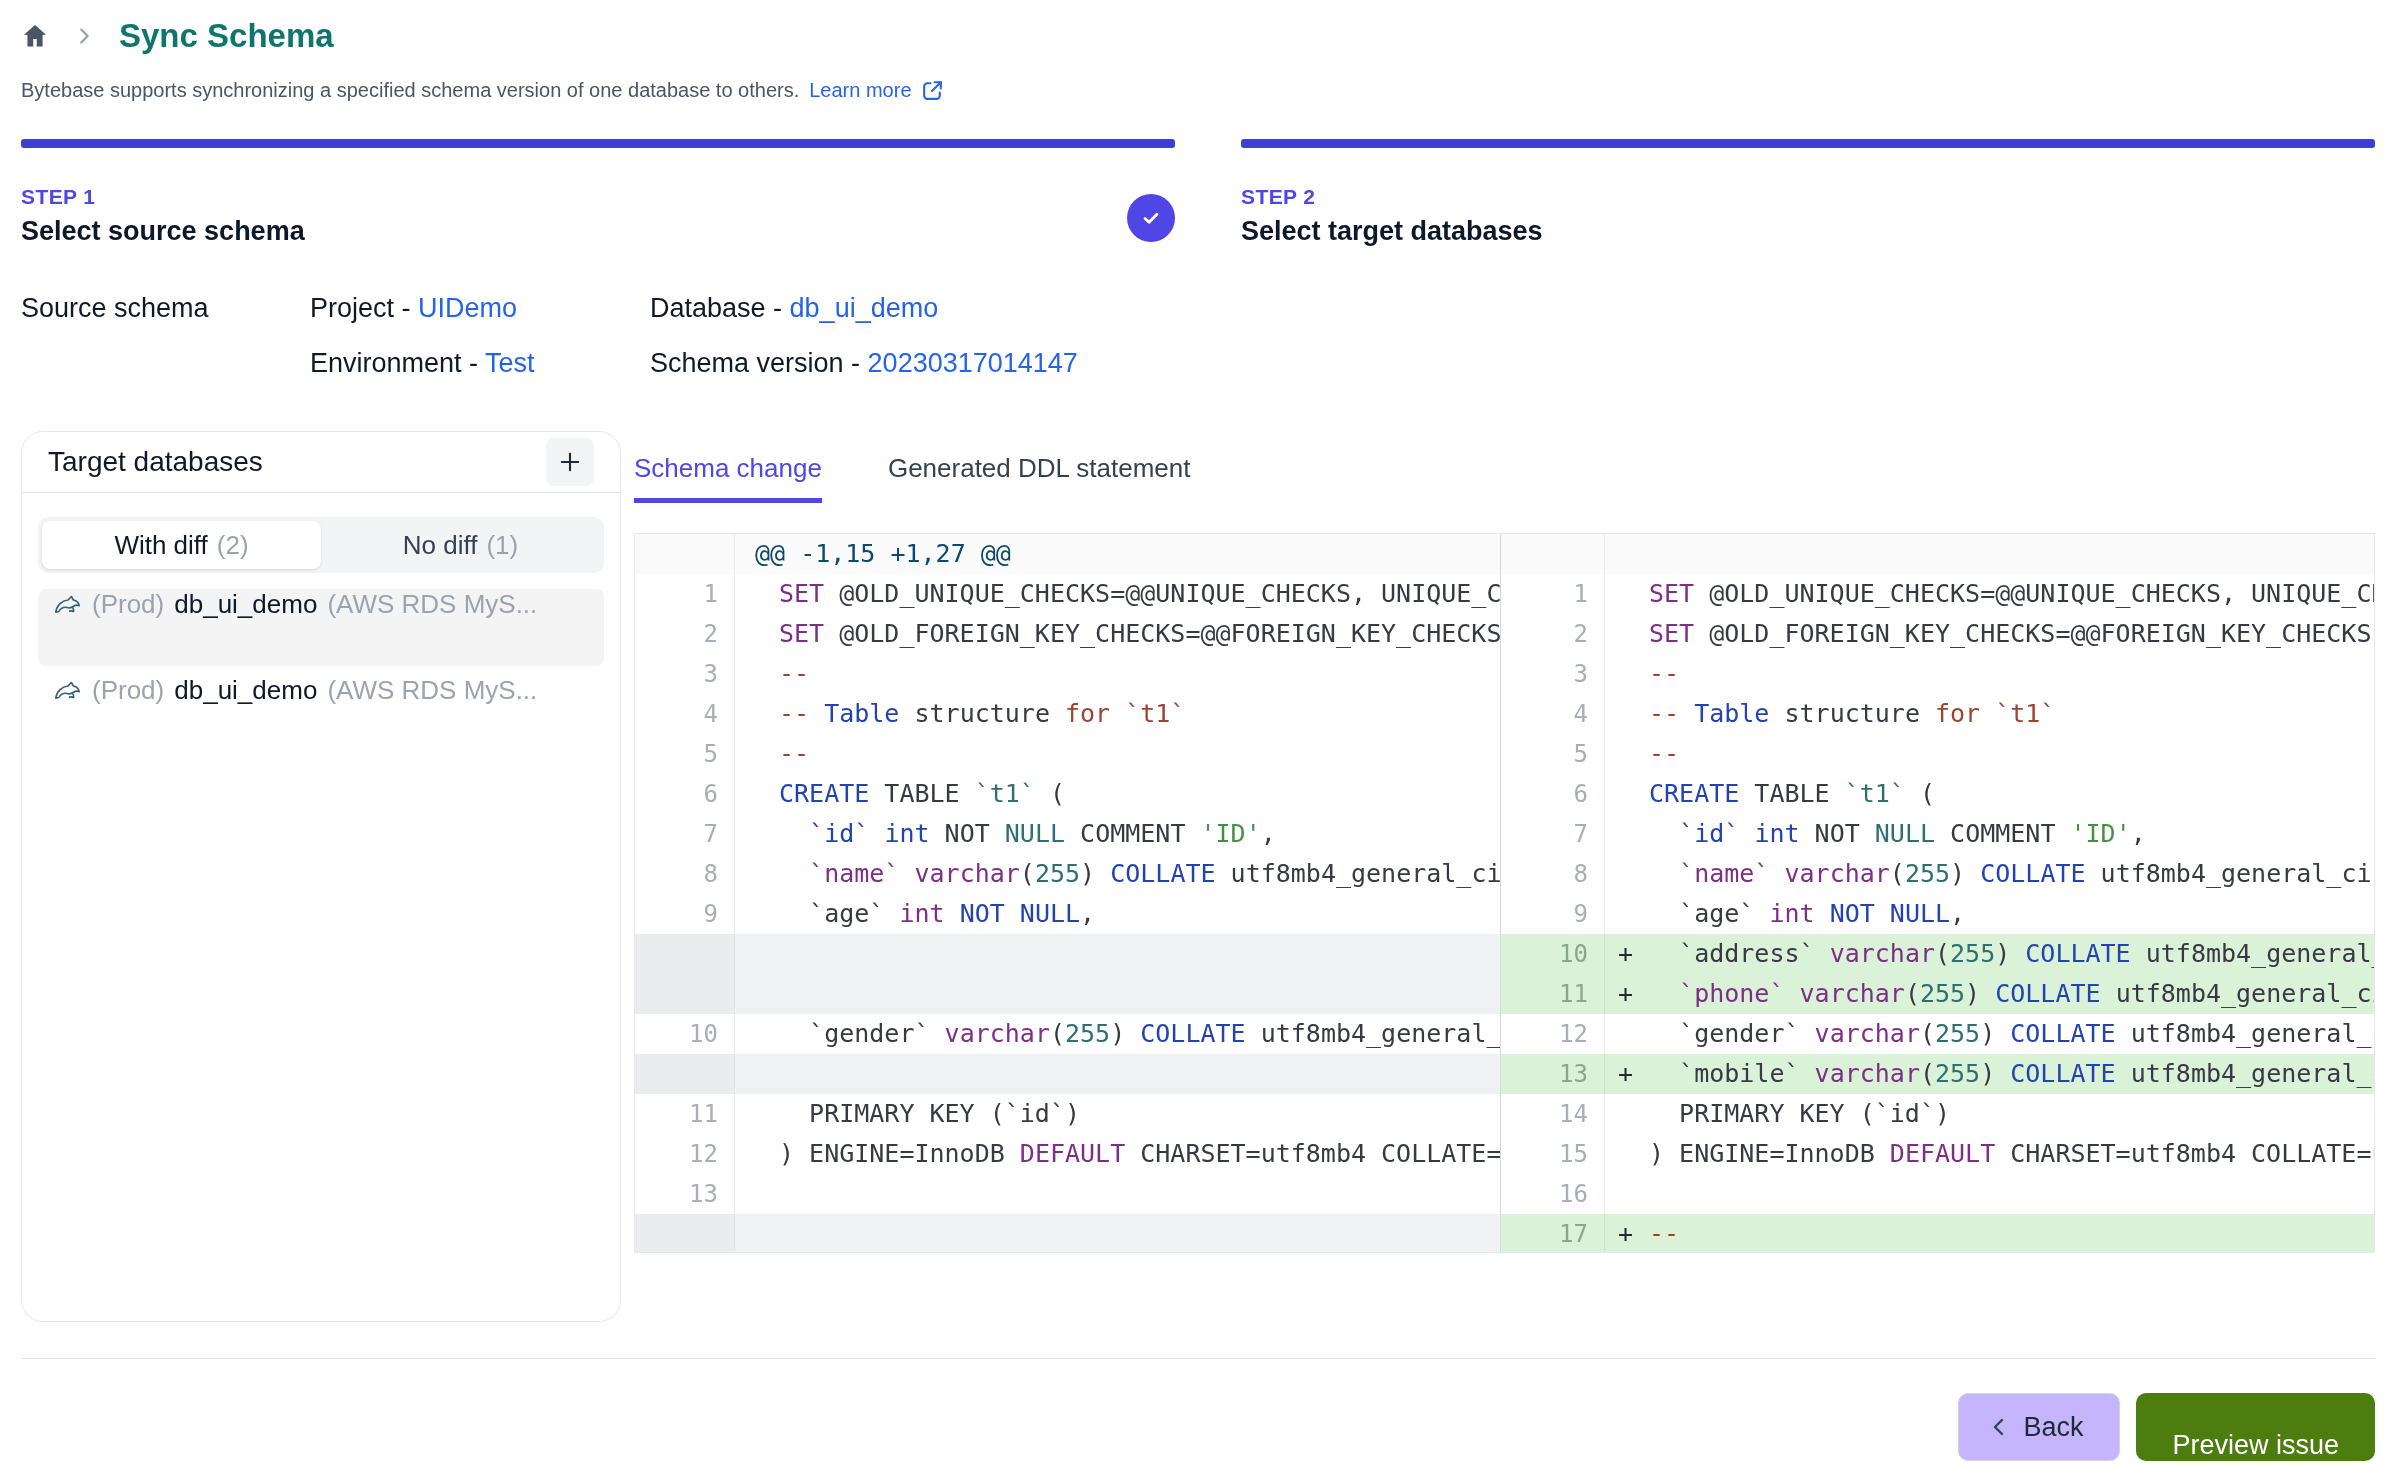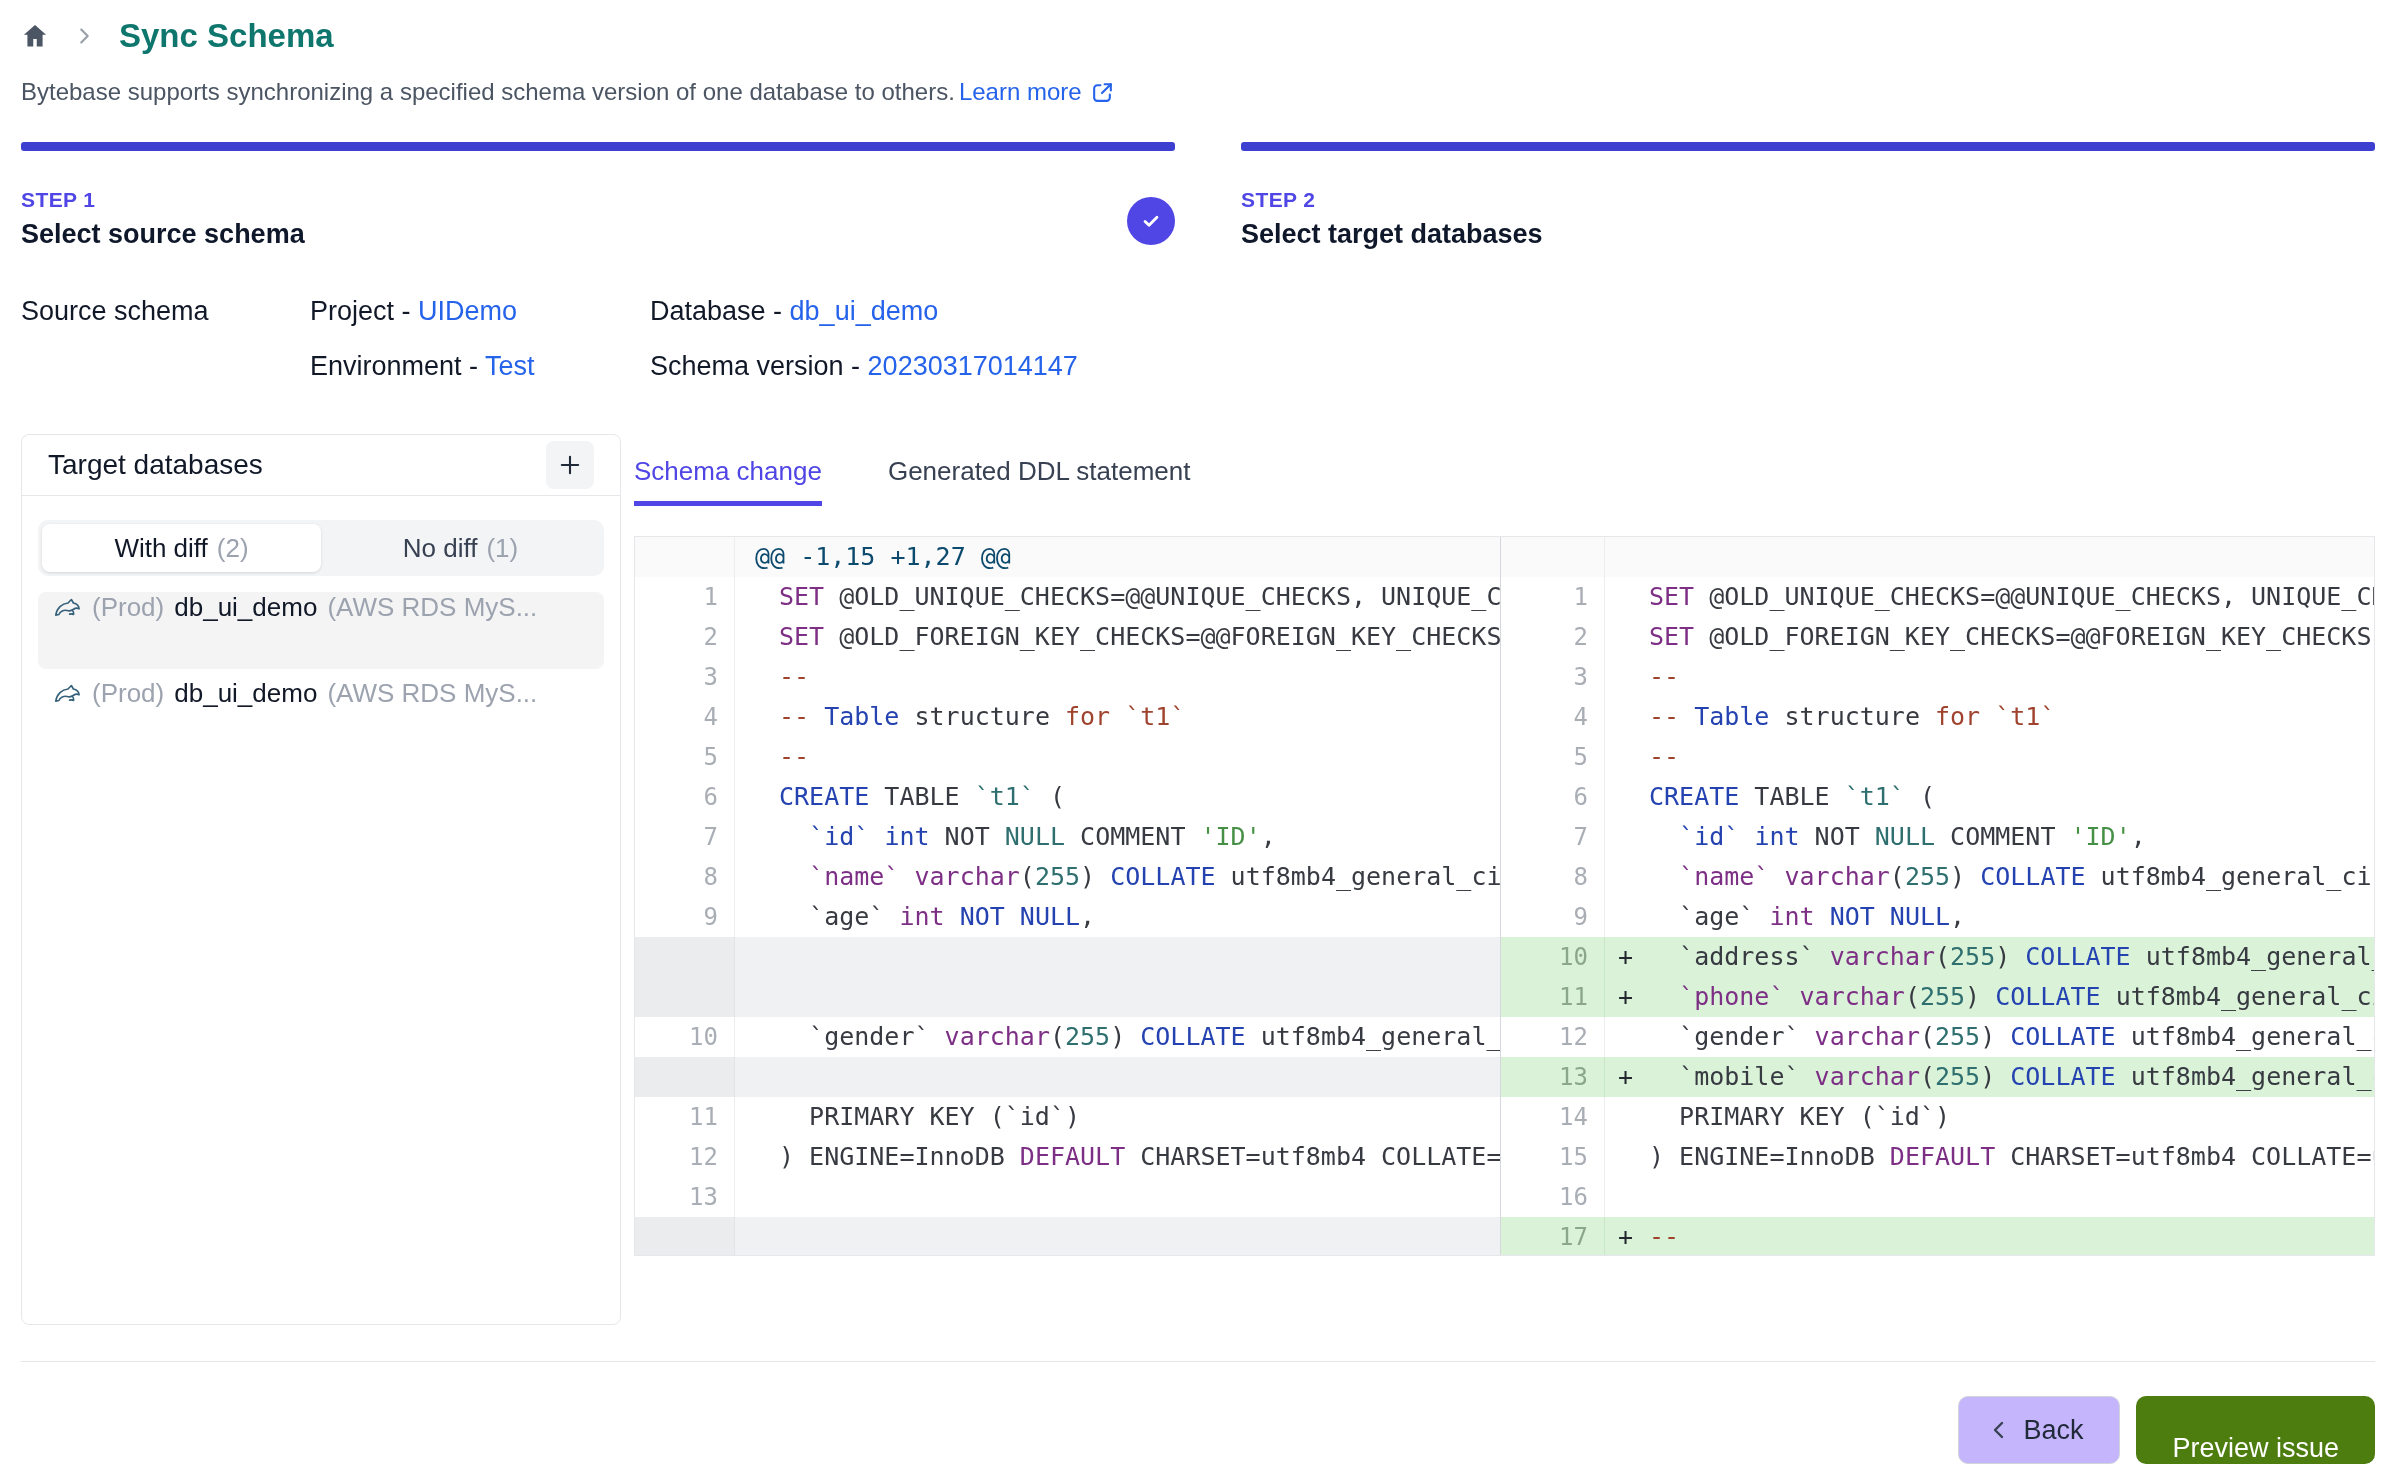--- a/index.html
+++ b/index.html
@@ -8,21 +8,21 @@
     width:2396px; height:1480px; overflow:hidden;
     font-family:"Liberation Sans", sans-serif; color:#111827;
   }
   .page { padding:16px 21px 0 21px; }
 
   
   .crumb { display:flex; align-items:center; gap:24px; height:40px; }
   .crumb-title { font-size:33px; font-weight:700; color:#0f766e; }
 
   
-  .intro { margin-top:22px; font-size:24px; color:#4b5563; display:flex; align-items:center; gap:4px; white-space:nowrap; }
+  .intro { margin-top:22px; font-size:20px; color:#4b5563; display:flex; align-items:center; gap:10px; white-space:nowrap; }
   .learn-more { color:#2563eb; display:inline-flex; align-items:center; gap:8px; cursor:pointer; }
 
   
   .steps { display:flex; gap:66px; margin-top:36px; }
   .step { position:relative; }
   .step-1 { width:1154px; }
   .step-2 { flex:1; }
   .step-bar { height:9px; background:#3d3fd1; border-radius:3px; }
   .step-label { margin-top:37px; font-size:21px; font-weight:700; color:#4f46e5; letter-spacing:.4px; }
   .step-title { margin-top:7px; font-size:27px; font-weight:600; color:#0f172a; }
@@ -32,21 +32,21 @@
   
   .source { display:flex; margin-top:46px; font-size:27px; }
   .source-label { width:289px; font-weight:500; color:#111827; }
   .source-grid { display:grid; grid-template-columns:340px auto; row-gap:24px; }
   .source-field a { color:#2563eb; text-decoration:none; cursor:pointer; }
 
   
   .main { display:flex; gap:13px; margin-top:52px; align-items:stretch; }
 
   
-  .target-panel { width:600px; height:891px; border:1px solid #e5e7eb; border-radius:8px; padding:0 16px; flex-shrink:0; }
+  .target-panel { width:600px; height:891px; border:1px solid #e5e7eb; border-radius:22px; padding:0 16px; flex-shrink:0; }
   .tp-head { height:60px; display:flex; align-items:center; justify-content:space-between; padding:0 10px; }
   .tp-title { font-size:28px; font-weight:500; color:#111827; }
   .tp-add { width:48px; height:48px; border-radius:8px; background:#f3f4f6; border:none;
     display:flex; align-items:center; justify-content:center; cursor:pointer; }
   .tp-divider { height:1px; background:#e5e7eb; margin:0 -16px; }
   .seg-track { margin-top:24px; height:56px; background:#f3f4f6; border-radius:10px; padding:4px; display:flex; }
   .seg { flex:1; display:flex; align-items:center; justify-content:center; gap:9px;
     font-size:26px; color:#374151; border-radius:8px; cursor:pointer; }
   .seg.active { background:#ffffff; color:#111827; font-weight:500; box-shadow:0 1px 3px rgba(0,0,0,.12); }
   .seg .cnt { color:#9ca3af; }

